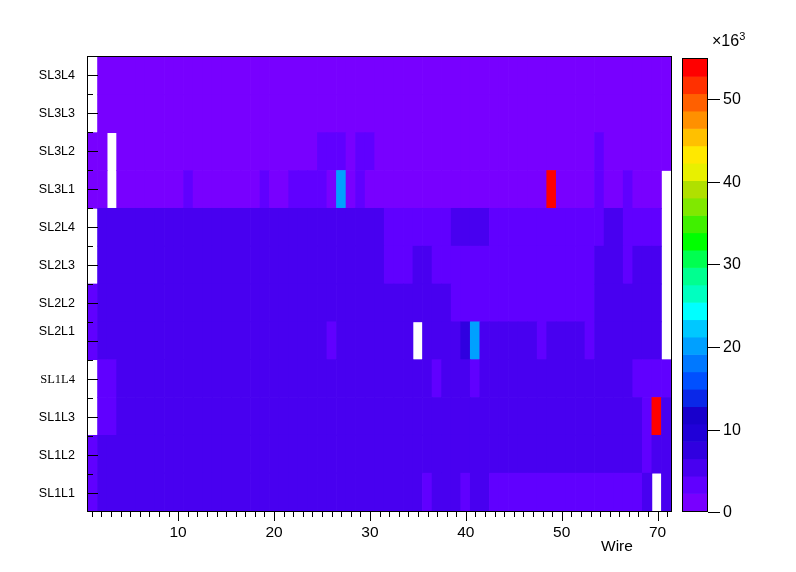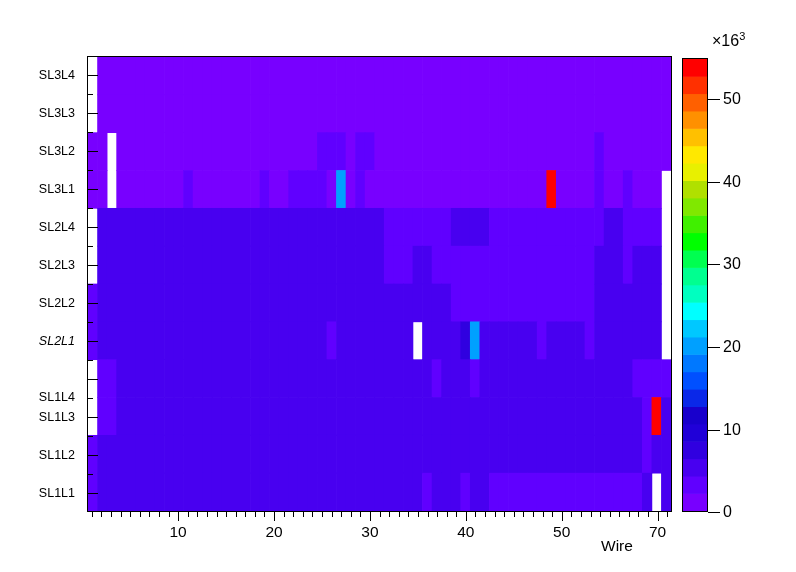--- a/index.html
+++ b/index.html
@@ -888,22 +888,22 @@
   </div>
 
   <div id="y-axis-labels">
       <div class="y-tick-label" style="top: 19px;">SL3L4</div>
       <div class="y-tick-label" style="top: 57px;">SL3L3</div>
       <div class="y-tick-label" style="top: 95px;">SL3L2</div>
       <div class="y-tick-label" style="top: 133px;">SL3L1</div>
       <div class="y-tick-label" style="top: 171px; margin-left: 12px;">SL2L4</div>
       <div class="y-tick-label" style="top: 209px;">SL2L3</div>
       <div class="y-tick-label" style="top: 247px;">SL2L2</div>
-      <div class="y-tick-label" style="top: 285px; font-style: italic;">SL2L1</div>
-      <div class="y-tick-label" style="top: 341px;">SL1L4</div>
+      <div class="y-tick-label" style="top: 275px;">SL2L1</div>
+      <div class="y-tick-label" style="top: 323px; font-family: Liberation Serif, serif;">SL1L4</div>
       <div class="y-tick-label" style="top: 361px;">SL1L3</div>
       <div class="y-tick-label" style="top: 399px;">SL1L2</div>
       <div class="y-tick-label" style="top: 437px;">SL1L1</div>
     </div>
 
   <div id="x-axis">
       <div class="x-tick-mark minor" style="left: 4.8px;"></div>
       <div class="x-tick-mark minor" style="left: 14.4px;"></div>
       <div class="x-tick-mark minor" style="left: 24px;"></div>
       <div class="x-tick-mark minor" style="left: 33.6px;"></div>

